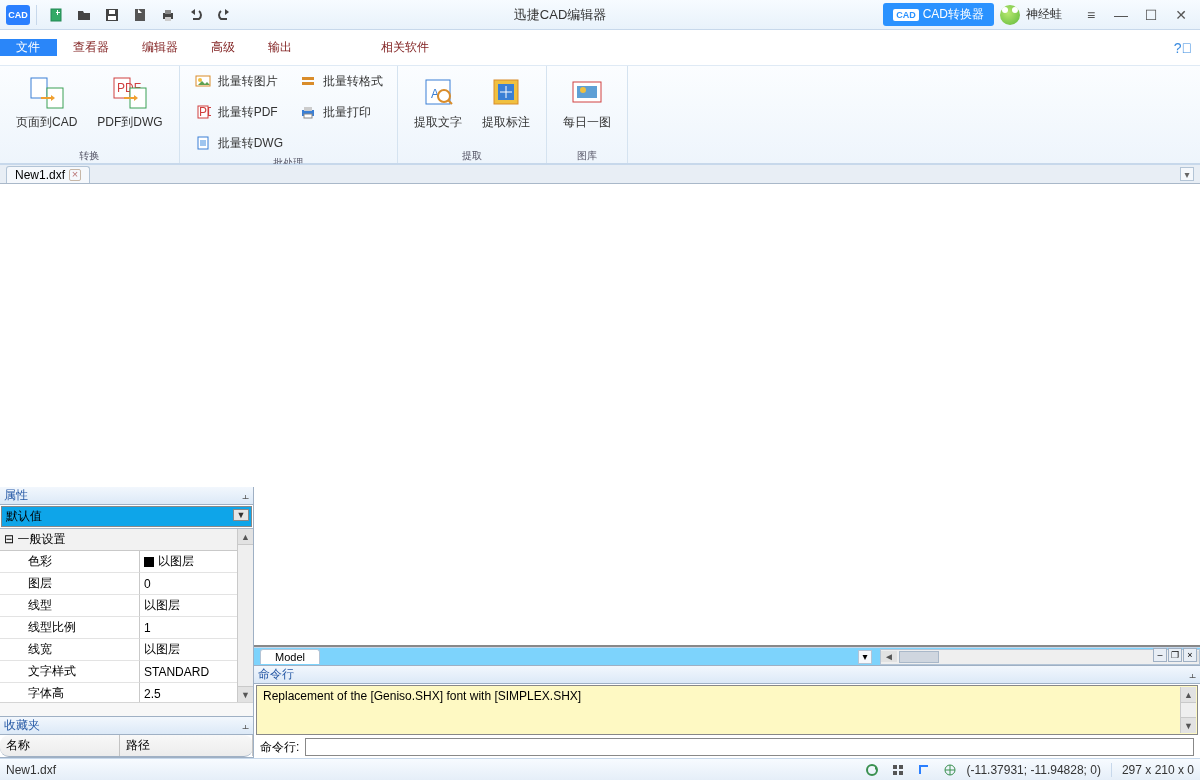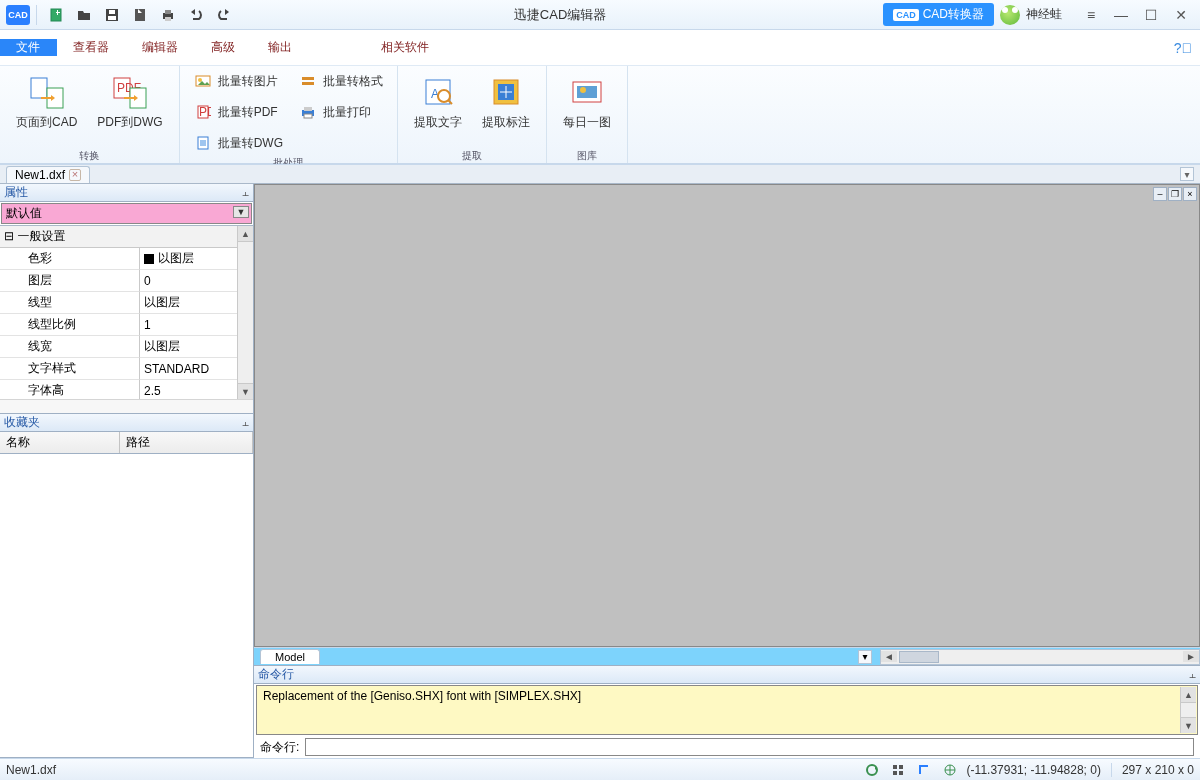--- a/index.html
+++ b/index.html
@@ -31,39 +31,39 @@
 .big-btn{display:flex;flex-direction:column;align-items:center;gap:4px;cursor:pointer;padding:4px 6px;color:#333;}
 .big-btn .bicon{width:36px;height:36px;display:flex;align-items:center;justify-content:center;}
 .small-btn{display:flex;align-items:center;gap:6px;cursor:pointer;padding:2px 4px;color:#333;white-space:nowrap;}
 .small-col{display:flex;flex-direction:column;gap:9px;}
 .bicon svg,.sicon svg{display:block;}
 .sicon{width:18px;height:18px;display:flex;align-items:center;justify-content:center;}
 .doc-tabs{height:20px;background:#e8eef5;border-top:1px solid #c7d8eb;border-bottom:1px solid #a9b8c9;display:flex;align-items:center;padding:0 6px;}
 .doc-tab{background:#f5f8fc;border:1px solid #b3c4d6;border-bottom:none;padding:1px 8px;font-size:11px;display:flex;align-items:center;gap:4px;border-radius:3px 3px 0 0;}
 .doc-close{color:#b77;font-size:11px;cursor:pointer;border:1px solid #c7b7a7;border-radius:2px;width:12px;height:12px;display:flex;align-items:center;justify-content:center;line-height:1;}
 .doc-tabs .chev{margin-left:auto;color:#666;cursor:pointer;border:1px solid #b3c4d6;background:#f5f8fc;width:14px;height:14px;display:flex;align-items:center;justify-content:center;font-size:10px;}
-.workarea{flex:1;display:flex;min-height:0;}
+.workarea{flex:1;display:flex;min-height:0;align-items:flex-end;}
 .leftcol{width:254px;display:flex;flex-direction:column;border-right:1px solid #9fb0c4;}
 .panel{display:flex;flex-direction:column;border-bottom:1px solid #9fb0c4;}
 .panel-hd{height:18px;background:linear-gradient(#f2f7fd,#dce9f7);border-bottom:1px solid #9fb0c4;display:flex;align-items:center;padding:0 4px;color:#2659a5;font-size:12px;}
 .panel-hd .pin{margin-left:auto;color:#555;cursor:pointer;font-size:11px;}
 .prop-select-row{display:flex;border-bottom:1px solid #a9b8c9;}
-.prop-select{flex:1;border:1px solid #888;margin:1px;font-size:12px;padding:1px 4px;background:#f9a8d4;position:relative;}
+.prop-select{flex:1;border:1px solid #888;margin:1px;font-size:12px;padding:1px 4px;background:#0ea5e9;position:relative;}
 .prop-select::after{content:'▼';position:absolute;right:2px;top:2px;font-size:9px;color:#333;background:#e6e6e6;border:1px solid #888;width:14px;text-align:center;}
 .prop-grid{flex:1;overflow:auto;position:relative;}
 .prop-grid-inner{display:grid;grid-template-columns:140px 1fr;}
 .pg-section{grid-column:1/3;background:#f2f2f2;border-bottom:1px solid #c9c9c9;padding:2px 4px;font-size:12px;}
 .pg-section::before{content:'⊟ ';}
 .pg-label{border-bottom:1px solid #e3e3e3;border-right:1px solid #c9c9c9;padding:2px 4px 2px 28px;font-size:12px;background:#fff;}
 .pg-val{border-bottom:1px solid #e3e3e3;padding:2px 4px;font-size:12px;background:#fff;display:flex;align-items:center;gap:4px;}
 .pg-swatch{width:10px;height:10px;background:#000;display:inline-block;}
 .vscroll{width:16px;background:#efefef;border-left:1px solid #c9c9c9;position:absolute;right:0;top:0;bottom:0;}
 .vscroll .arrow{height:16px;display:flex;align-items:center;justify-content:center;font-size:9px;color:#555;background:#e2e2e2;border-bottom:1px solid #c9c9c9;}
 .vscroll .arrow.bot{position:absolute;bottom:0;width:100%;border-top:1px solid #c9c9c9;border-bottom:none;}
-.fav-hdr{display:flex;border-bottom:1px solid #9fb0c4;background:linear-gradient(#f8f8f8,#ececec);}
+.fav-hdr{display:flex;border-bottom:1px solid #9fb0c4;background:linear-gradient(#f8f8f8,#ececec);border-radius:9px;}
 .fav-col{padding:2px 6px;border-right:1px solid #c3c3c3;font-size:12px;}
 .fav-body{flex:1;background:#fff;}
 .centercol{flex:1;display:flex;flex-direction:column;min-width:0;}
 .canvas-wrap{flex:1;background:#c0c0c0;position:relative;border:1px solid #888;margin:0;}
 .canvas-ctrl{position:absolute;right:2px;top:2px;display:flex;gap:1px;}
 .canvas-ctrl span{background:#e8eef5;border:1px solid #9fb0c4;width:14px;height:14px;font-size:9px;display:flex;align-items:center;justify-content:center;cursor:pointer;}
 .model-row{height:18px;background:#7dd3fc;display:flex;align-items:center;border-top:1px solid #c7d8eb;}
 .model-tab{background:#fff;border:1px solid #b3c4d6;border-bottom:none;padding:1px 14px;margin-left:6px;font-size:11px;border-radius:3px 3px 0 0;}
 .model-chev{margin-left:auto;border:1px solid #b3c4d6;background:#f5f8fc;width:14px;height:14px;display:flex;align-items:center;justify-content:center;font-size:10px;cursor:pointer;margin-right:4px;}
 .hscroll{display:flex;align-items:center;flex:0 0 320px;height:16px;border:1px solid #b3c4d6;background:#efefef;margin-left:4px;}

